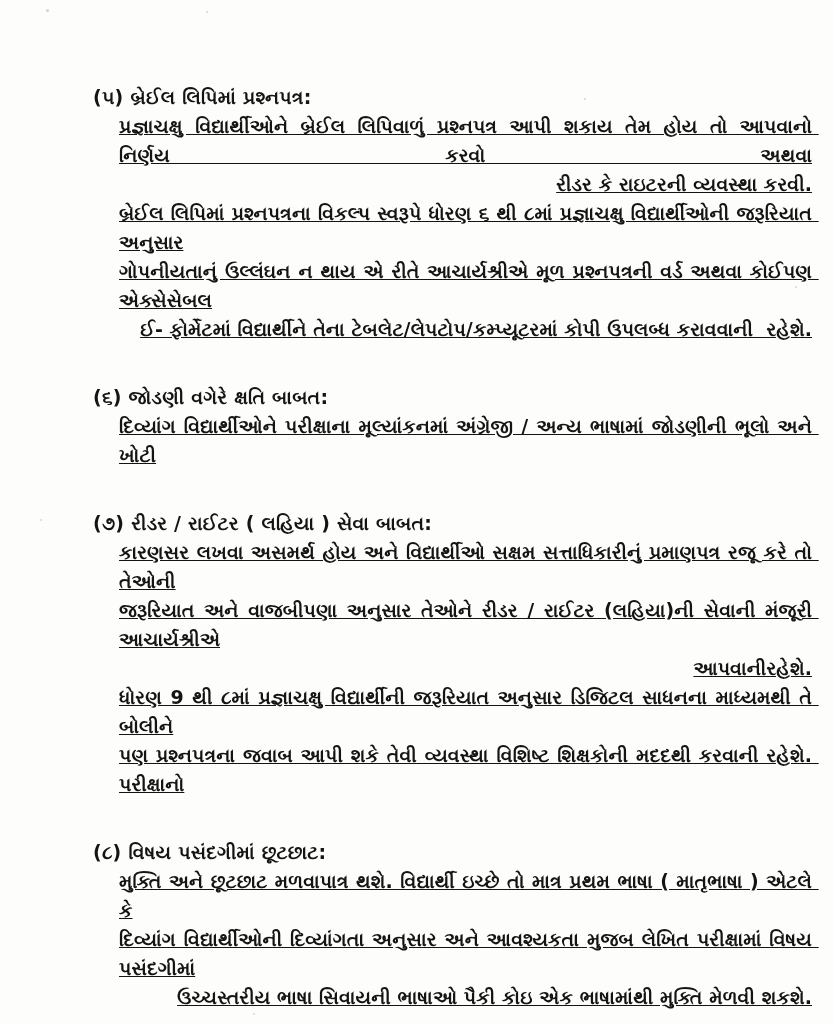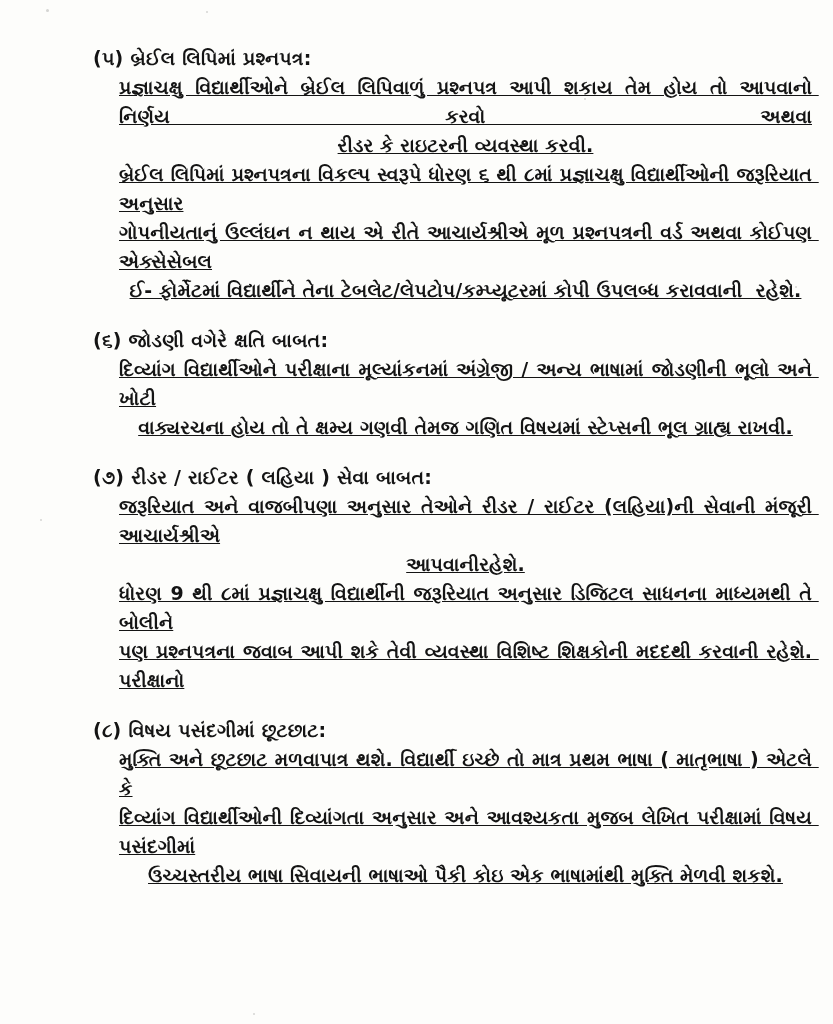--- a/index.html
+++ b/index.html
@@ -24,35 +24,36 @@
   }
   .section {
     margin-bottom: 21px;
   }
   .heading {
     font-size: 19px;
     line-height: 29px;
     font-weight: 700;
     letter-spacing: 0.2px;
     white-space: pre-wrap;
+    margin-top: 39px;
   }
   .heading .num {
     margin-right: 7px;
   }
   .body {
     padding-left: 26px;
     text-decoration: underline;
   }
   .line {
     font-size: 19px;
     line-height: 29px;
     font-weight: 700;
     letter-spacing: 0.1px;
     white-space: pre-wrap;
-    text-align: center;
+    text-align: right;
   }
   .line.fill {
     text-align: justify;
     text-align-last: justify;
   }
   .speck {
     position: absolute;
     background: #8a8a86;
     border-radius: 50%;
     opacity: 0.35;
@@ -70,26 +71,26 @@
           <div class="line">રીડર કે રાઇટરની વ્યવસ્થા કરવી.</div>
           <div class="line fill">બ્રેઈલ લિપિમાં પ્રશ્નપત્રના વિકલ્પ સ્વરૂપે ધોરણ ૬ થી ૮માં પ્રજ્ઞાચક્ષુ વિદ્યાર્થીઓની જરૂરિયાત અનુસાર</div>
           <div class="line fill">ગોપનીયતાનું ઉલ્લંઘન ન થાય એ રીતે આચાર્યશ્રીએ મૂળ પ્રશ્નપત્રની વર્ડ અથવા કોઈપણ એક્સેસેબલ</div>
           <div class="line">ઈ- ફોર્મેટમાં વિદ્યાર્થીને તેના ટેબલેટ/લેપટોપ/કમ્પ્યૂટરમાં કોપી ઉપલબ્ધ કરાવવાની  રહેશે.</div>
         </div>
       </div>
       <div class="section">
         <div class="heading"><span class="num">(૬)</span><span class="title">જોડણી વગેરે ક્ષતિ બાબત:</span></div>
         <div class="body">
           <div class="line fill">દિવ્યાંગ વિદ્યાર્થીઓને પરીક્ષાના મૂલ્યાંકનમાં અંગ્રેજી / અન્ય ભાષામાં જોડણીની ભૂલો અને ખોટી</div>
-          <div class="line">વાક્યરચના હોય તો તે ક્ષમ્ય ગણવી તેમજ ગણિત વિષયમાં સ્ટેપ્સની ભૂલ ગ્રાહ્ય રાખવી.</div>
         </div>
       </div>
       <div class="section">
         <div class="heading"><span class="num">(૭)</span><span class="title">રીડર / રાઈટર ( લહિયા ) સેવા બાબત:</span></div>
         <div class="body">
+          <div class="line fill">કારણસર લખવા અસમર્થ હોય અને વિદ્યાર્થીઓ સક્ષમ સત્તાધિકારીનું પ્રમાણપત્ર રજૂ કરે તો તેઓની</div>
           <div class="line fill">જરૂરિયાત અને વાજબીપણા અનુસાર તેઓને રીડર / રાઈટર (લહિયા)ની સેવાની મંજૂરી આચાર્યશ્રીએ</div>
           <div class="line">આપવાનીરહેશે.</div>
           <div class="line fill">ધોરણ 9 થી ૮માં પ્રજ્ઞાચક્ષુ વિદ્યાર્થીની જરૂરિયાત અનુસાર ડિજિટલ સાધનના માધ્યમથી તે બોલીને</div>
           <div class="line fill">પણ પ્રશ્નપત્રના જવાબ આપી શકે તેવી વ્યવસ્થા વિશિષ્ટ શિક્ષકોની મદદથી કરવાની રહેશે. પરીક્ષાનો</div>
         </div>
       </div>
       <div class="section">
         <div class="heading"><span class="num">(૮)</span><span class="title">વિષય પસંદગીમાં છૂટછાટ:</span></div>
         <div class="body">
           <div class="line fill">મુક્તિ અને છૂટછાટ મળવાપાત્ર થશે. વિદ્યાર્થી ઇચ્છે તો માત્ર પ્રથમ ભાષા ( માતૃભાષા ) એટલે કે</div>

